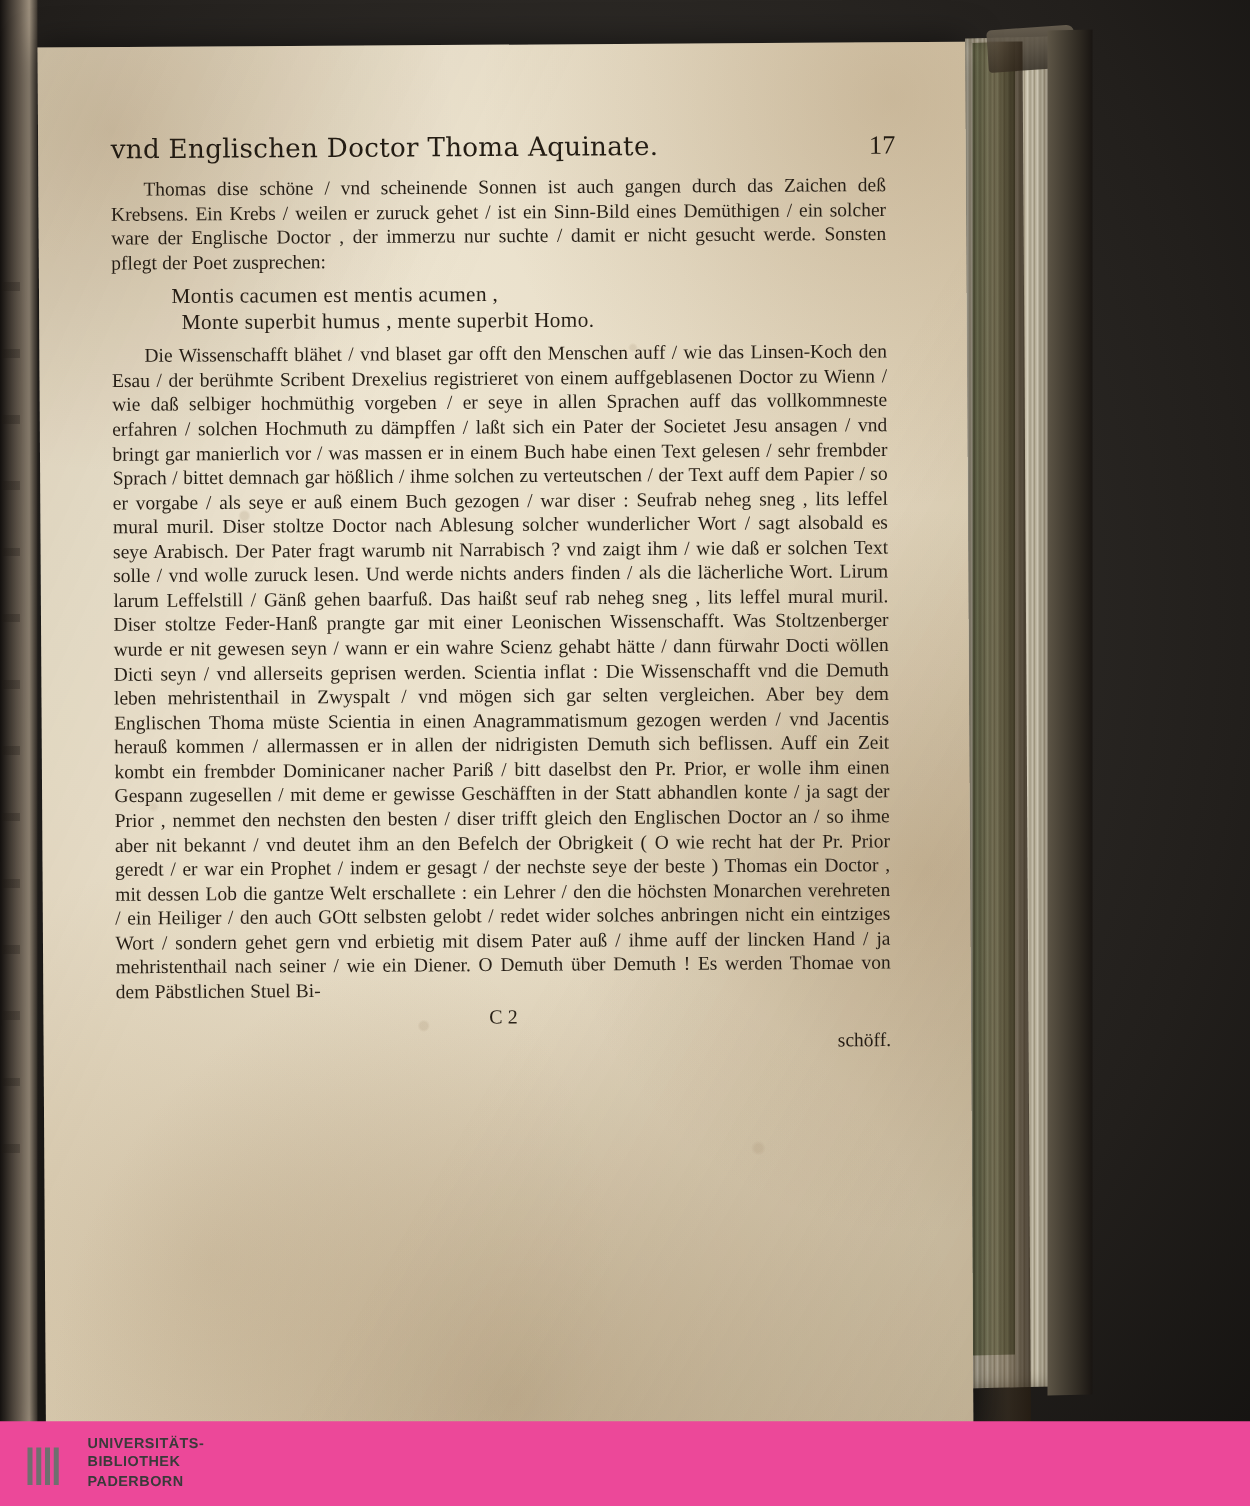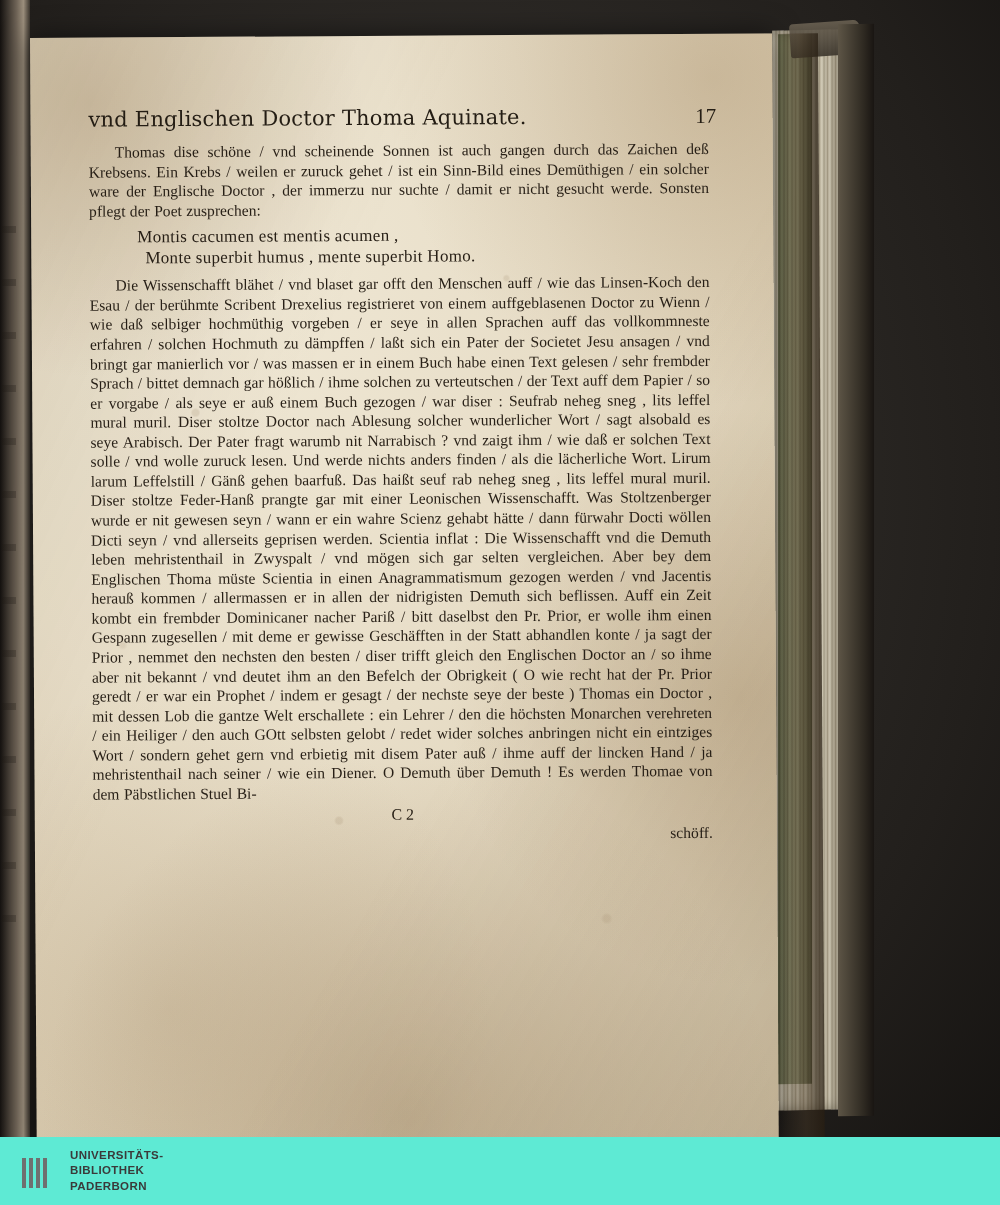--- a/index.html
+++ b/index.html
@@ -216,21 +216,21 @@
     transform-origin: left top;
   }
 
   
   .watermark {
     position: absolute;
     left: 0;
     bottom: 0;
     width: 1000px;
     height: 68px;
-    background: #5eead4;
+    background: #ec4899;
     display: flex;
     align-items: center;
   }
   .wm-logo {
     width: 34px;
     height: 34px;
     margin-left: 22px;
     margin-right: 14px;
     display: flex;
     align-items: flex-end;

